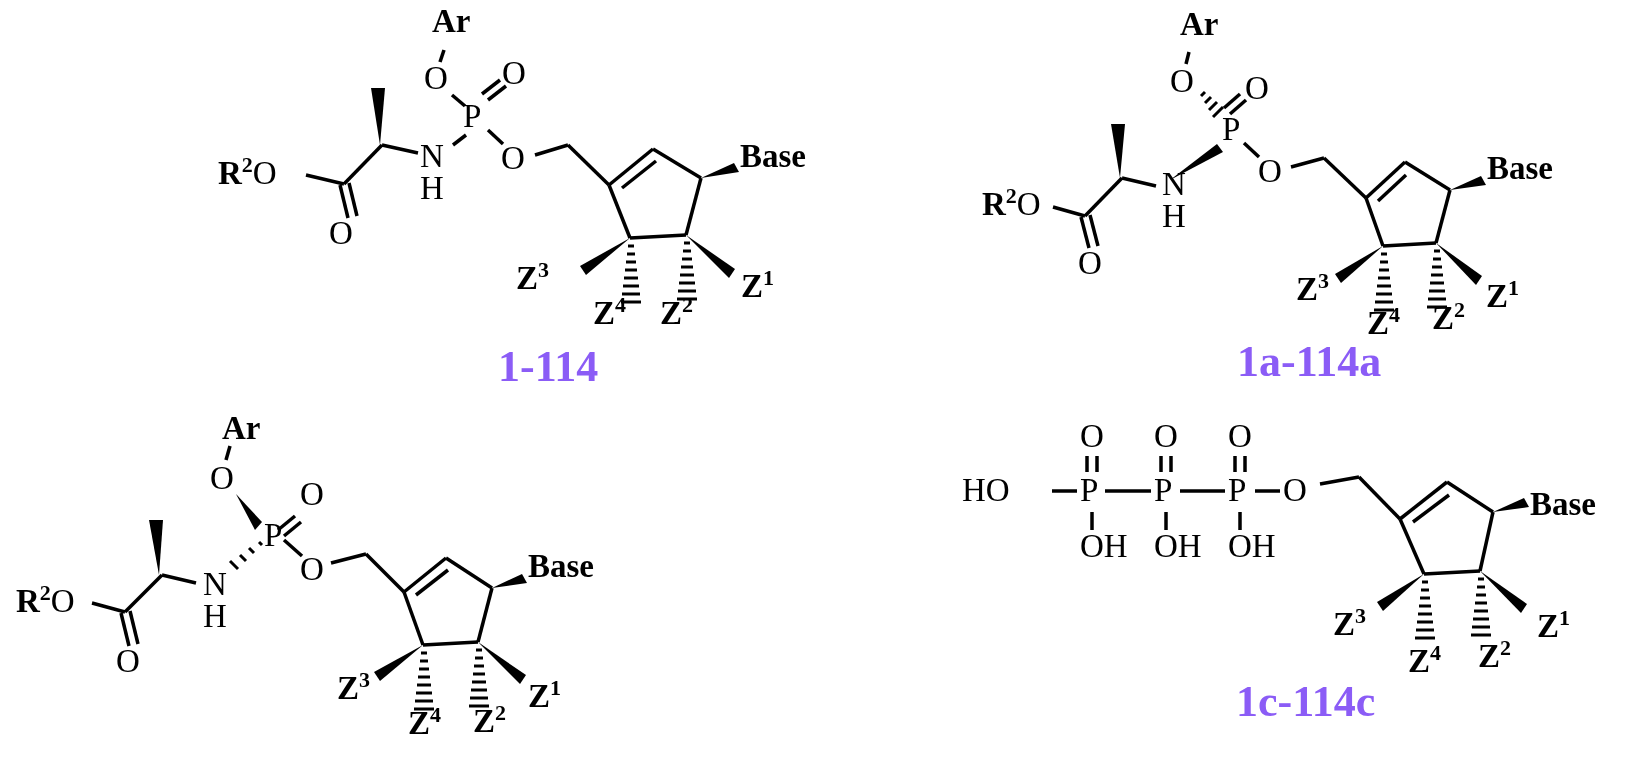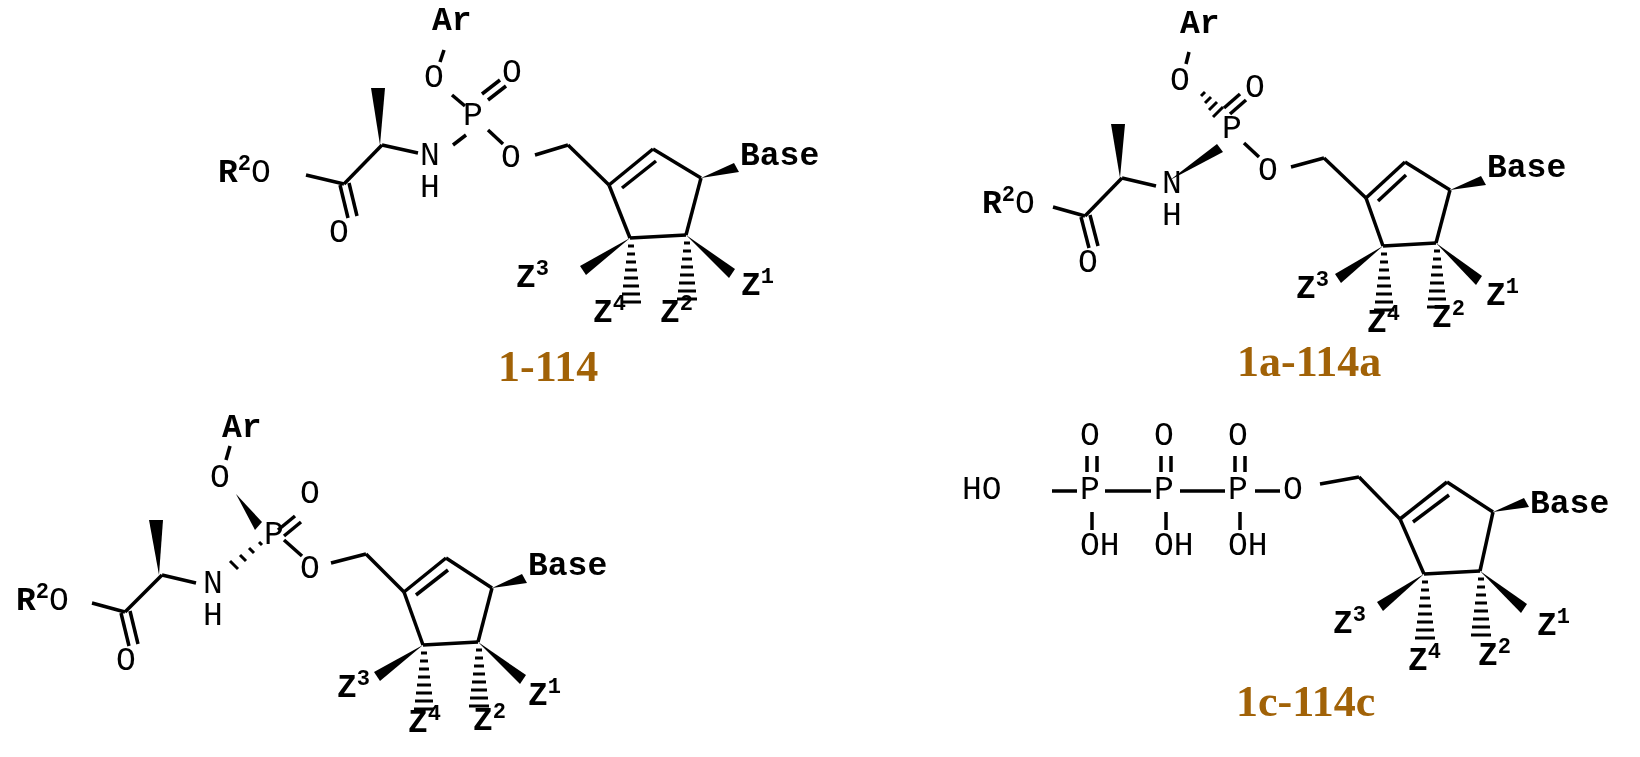--- a/index.html
+++ b/index.html
@@ -1,23 +1,23 @@
 <!DOCTYPE html>
 <html><head>
 <meta charset="utf-8">
 <style>
   html, body { margin: 0; padding: 0; background: #ffffff; }
   body { width: 1640px; height: 757px; position: relative; overflow: hidden; }
   .canvas { position: absolute; left: 0; top: 0; width: 1640px; height: 757px; }
   svg { position: absolute; left: 0; top: 0; }
-  .lbl { position: absolute; font-family: Liberation Mono, monospace; color: #000; line-height: 1; white-space: nowrap; }
+  .lbl { position: absolute; font-family: Liberation Serif, serif; color: #000; line-height: 1; white-space: nowrap; }
   .atom { font-size: 33px; }
   .bold { font-weight: bold; }
   .sup { font-size: 22px; position: relative; top: -12px; font-weight: bold; }
-  .cmpd { position: absolute; font-family: "Liberation Serif", "DejaVu Serif", serif; font-weight: bold; font-size: 44px; color: #a16207; line-height: 1; white-space: nowrap; }
+  .cmpd { position: absolute; font-family: "Liberation Serif", "DejaVu Serif", serif; font-weight: bold; font-size: 44px; color: #8b5cf6; line-height: 1; white-space: nowrap; }
 </style>
 </head>
 <body>
 
 <div class="canvas">
 
   <svg width="1640" height="757" viewBox="0 0 1640 757">
     <defs>
       <g id="hash-down">
 

